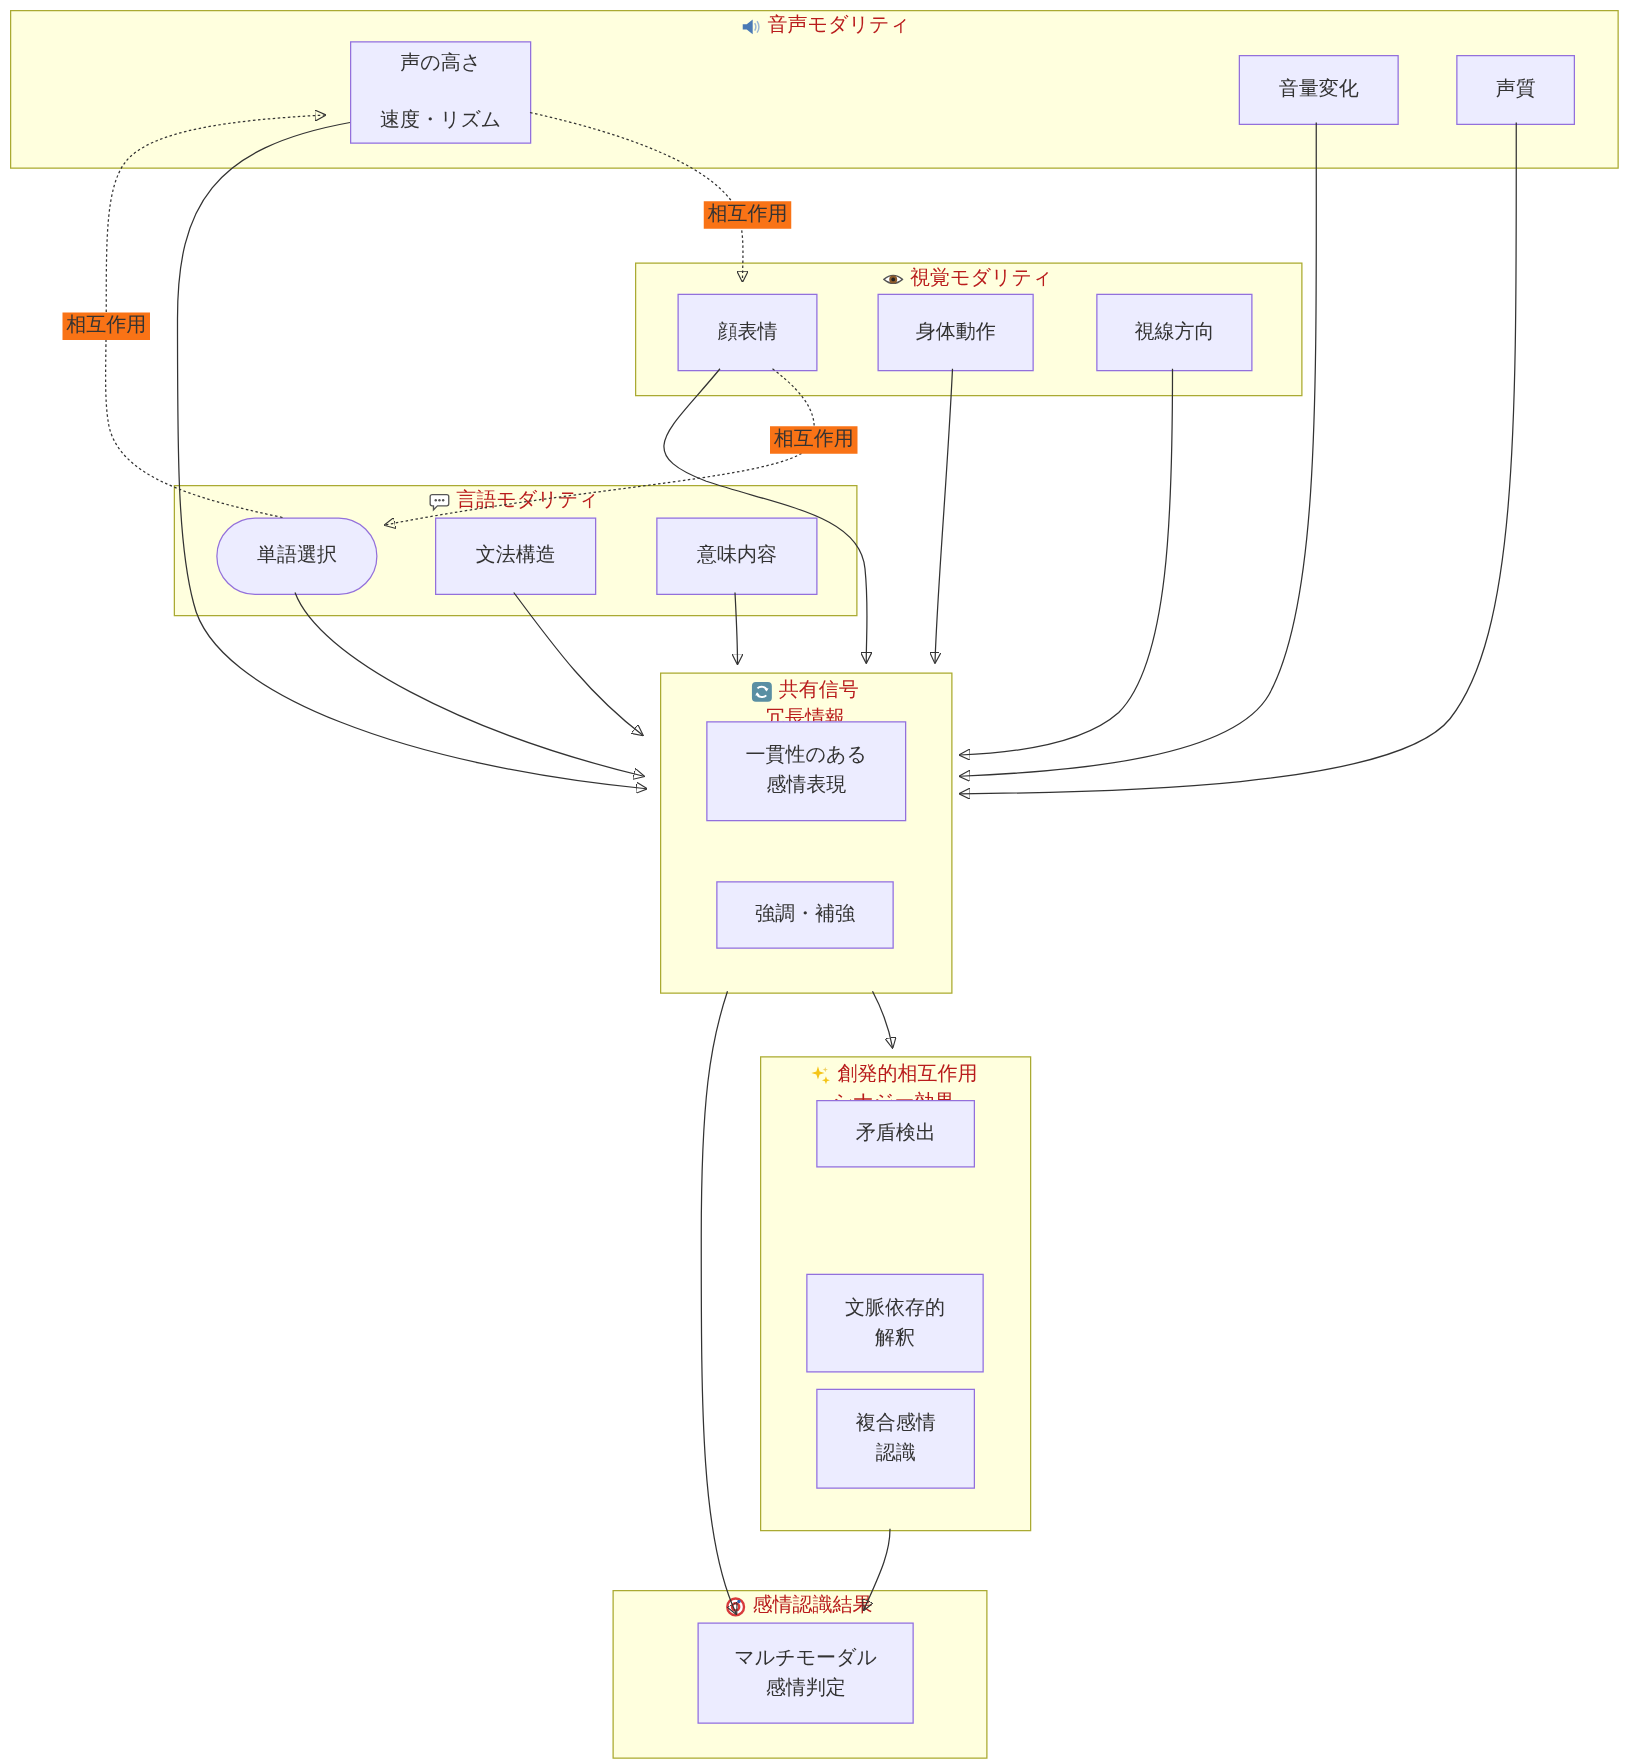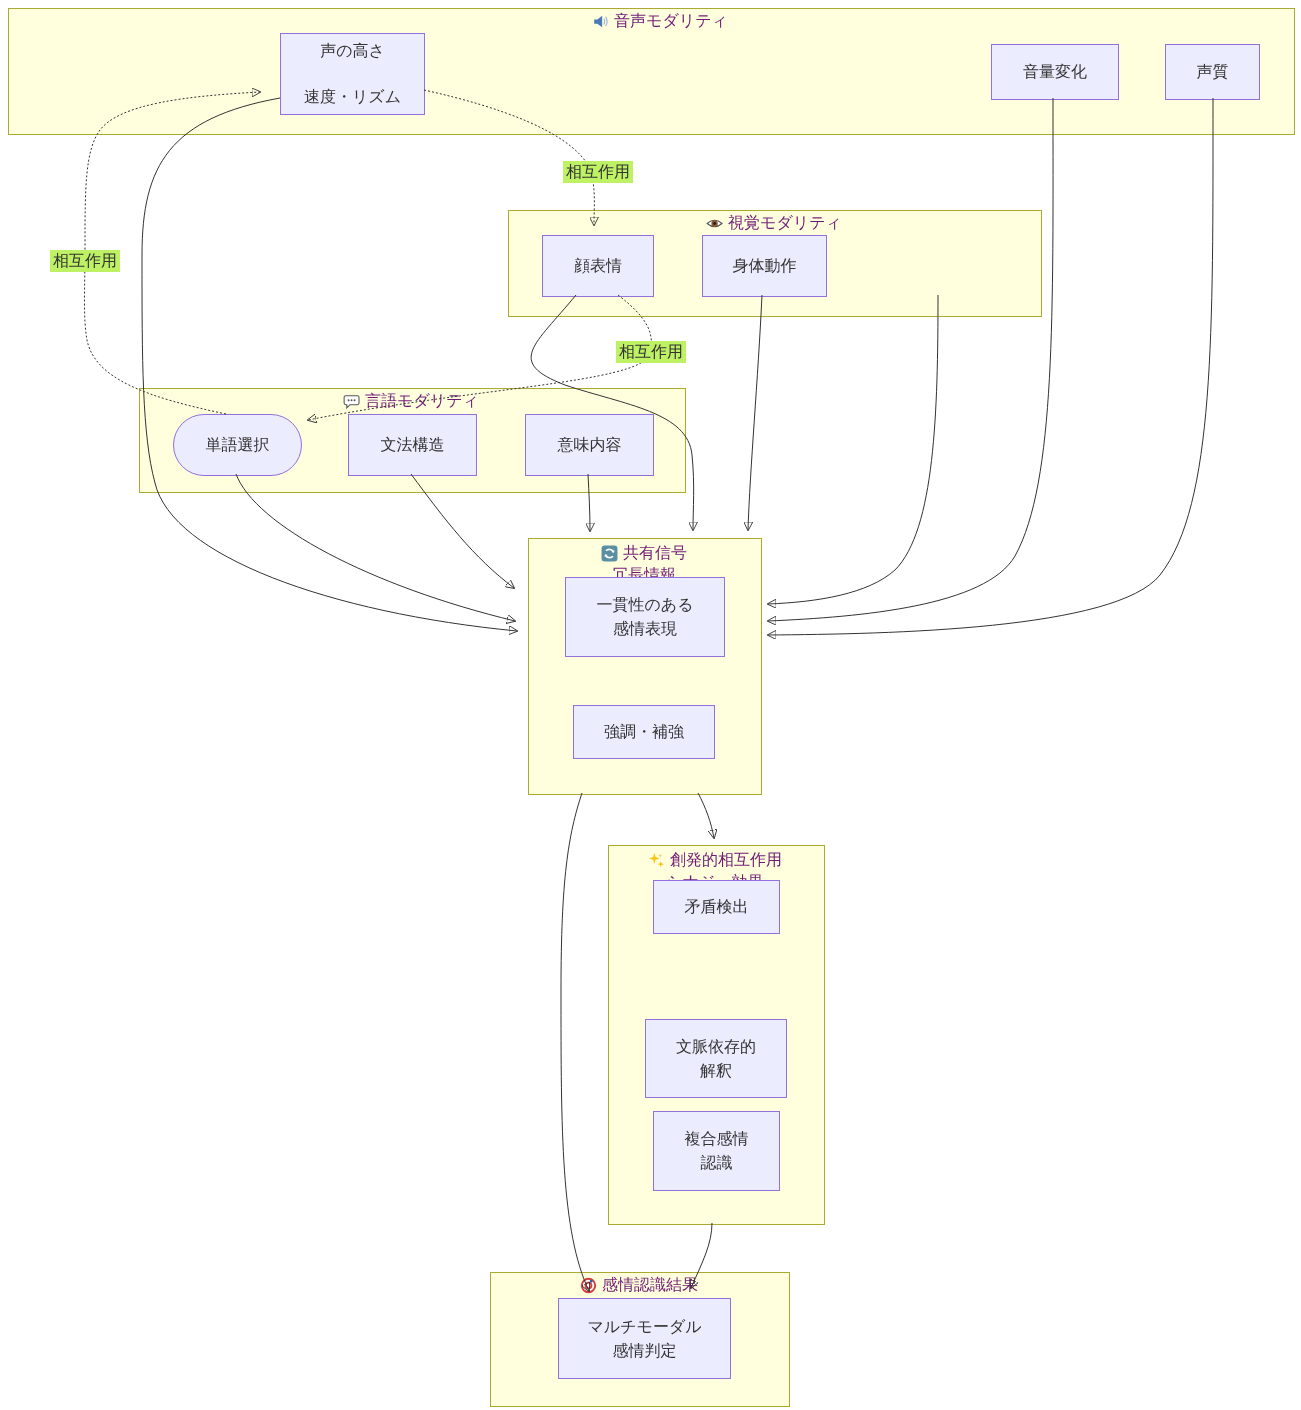--- a/index.html
+++ b/index.html
@@ -17,21 +17,21 @@
     z-index:0;
   }
   .cluster-title{
     position:absolute;
     z-index:1;
     display:flex;
     flex-direction:column;
     align-items:center;
     font-size:16px;
     line-height:22px;
-    color:#701a75;
+    color:#b91c1c;
     transform:translateX(-50%);
     white-space:nowrap;
   }
   .title-row{display:flex;align-items:center;gap:5px;}
   .icon{width:17px;height:17px;display:inline-block;flex:0 0 auto;}
   .icon svg{width:100%;height:100%;display:block;}
   .node{
     position:absolute;
     background:#ececff;
     border:1px solid #9370db;
@@ -49,21 +49,21 @@
     position:absolute;
     left:0;top:0;
     z-index:3;
     pointer-events:none;
   }
   .edges path{fill:none;stroke:#333333;stroke-width:1px;}
   .edges path.dotted{stroke-dasharray:2 2;}
   .edge-label{
     position:absolute;
     z-index:4;
-    background:#bef264;
+    background:#f97316;
     font-size:16px;
     line-height:20px;
     padding:1px 3px;
     transform:translate(-50%,-50%);
     white-space:nowrap;
   }
 </style>
 </head>
 <body>
 
@@ -168,20 +168,23 @@
   </div>
   <div class="node" style="left:1165px;top:44px;width:93px;height:54px;">
     <span>声質</span>
   </div>
 
   <div class="node" style="left:542px;top:235px;width:110px;height:60px;">
     <span>顔表情</span>
   </div>
   <div class="node" style="left:702px;top:235px;width:123px;height:60px;">
     <span>身体動作</span>
+  </div>
+  <div class="node" style="left:877px;top:235px;width:123px;height:60px;">
+    <span>視線方向</span>
   </div>
 
   <div class="node" style="left:173px;top:414px;width:127px;height:60px;border-radius:31px;">
     <span>単語選択</span>
   </div>
   <div class="node" style="left:348px;top:414px;width:127px;height:60px;">
     <span>文法構造</span>
   </div>
   <div class="node" style="left:525px;top:414px;width:127px;height:60px;">
     <span>意味内容</span>

